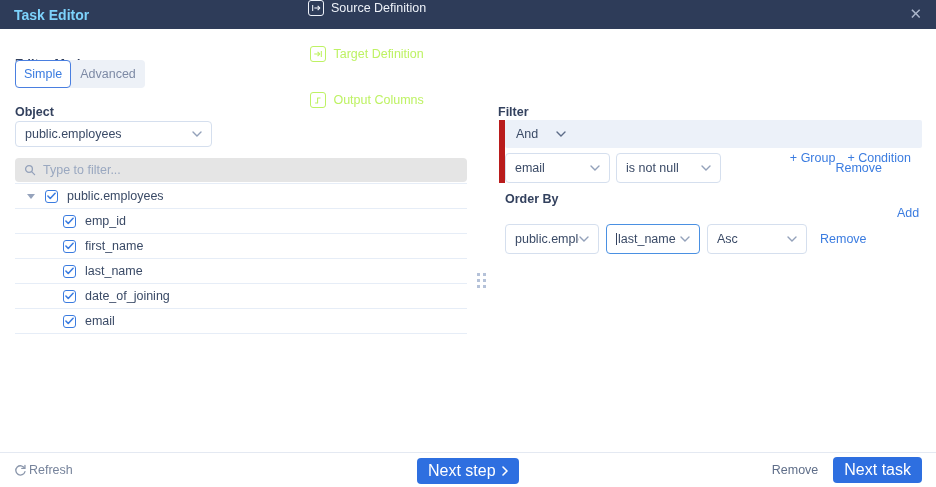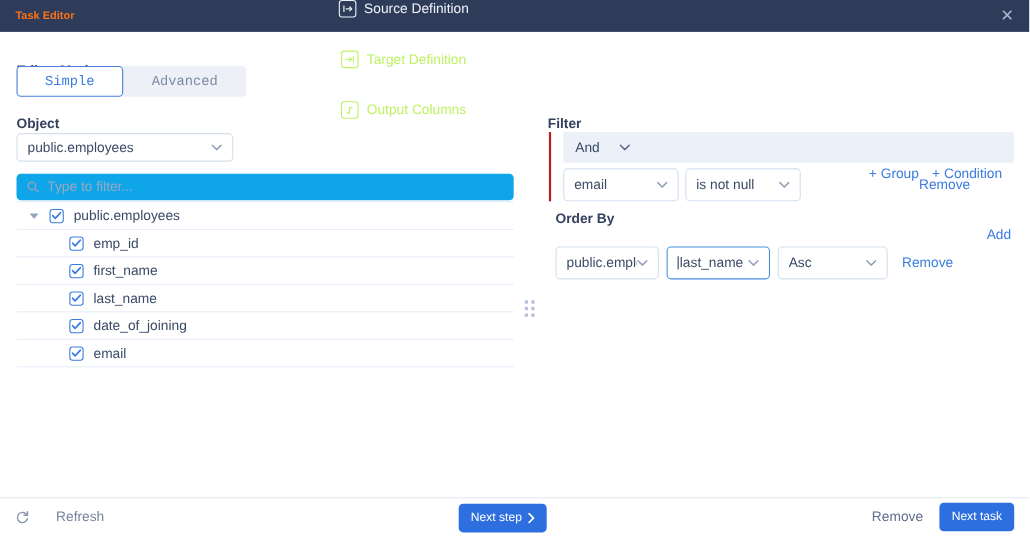--- a/index.html
+++ b/index.html
@@ -7,53 +7,53 @@
   .app {
     position:relative; width:936px; height:487px; background:#ffffff;
     font-family:"Liberation Sans", sans-serif; color:#33415e; overflow:hidden;
     font-size:12.5px;
   }
   
   .header {
     position:absolute; top:0; left:0; width:936px; height:29px;
     background:#2e3c59; display:flex; align-items:center; padding:0 14px;
   }
-  .header-title { color:#f97316; font-size:10px; font-weight:700; }
+  .header-title { color:#7dd3fc; font-size:14px; font-weight:700; }
   .header-tabs { position:absolute; left:308px; top:0; height:29px; display:flex; align-items:center; gap:30px;flex-direction:column; }
   .htab { display:flex; align-items:center; gap:7px; color:#bef264; cursor:pointer; }
   .htab.active { color:#eef2f9; }
   .htab-icon {
     width:16px; height:16px; border:1px solid currentColor; border-radius:3px;
     display:flex; align-items:center; justify-content:center;
   }
   .htab-label { font-size:12.5px; }
   .header-close {
     margin-left:auto; color:#aab5ca; font-size:15px; line-height:1; cursor:pointer;
     font-family:"DejaVu Sans", sans-serif;
   }
   
   .section-label { font-weight:700; font-size:12.5px; color:#33415e; }
   .editor-mode-label { position:absolute; left:15px; top:57px; }
   .mode-toggle {
     position:absolute; left:15px; top:60px; display:inline-flex;
     background:#edf1f7; border-radius:4px;
   }
-  .mode-btn { padding:6px 25px; font-size:12.5px; color:#7d8aa5; border-radius:4px; cursor:pointer; border:1px solid transparent;font-family:Liberation Mono, monospace; }
+  .mode-btn { padding:6px 8px; font-size:12.5px; color:#7d8aa5; border-radius:4px; cursor:pointer; border:1px solid transparent; }
   .mode-btn.selected { background:#fff; border:1px solid #4a7fe0; color:#3b7ce0; }
   
   .object-label { position:absolute; left:15px; top:105px; }
   .select {
     background:#fff; border:1px solid #d5dfee; border-radius:4px;
     display:flex; align-items:center; padding:0 9px; color:#3a4a66; cursor:pointer;
   }
   .select .chev { margin-left:auto; }
   .object-select { position:absolute; left:15px; top:121px; width:197px; height:26px; }
   .search-box {
     position:absolute; left:15px; top:158px; width:452px; height:24px;
-    background:#0ea5e9; border-radius:4px; display:flex; align-items:center; padding:0 9px; gap:7px;
+    background:#e5e5e5; border-radius:4px; display:flex; align-items:center; padding:0 9px; gap:7px;
   }
   .search-box input {
     border:none; outline:none; background:transparent; font-family:"Liberation Sans", sans-serif;
     font-size:12.5px; color:#3a4a66; width:100%;
   }
   .search-box input::placeholder { color:#9aa8c0; }
   .tree { position:absolute; left:15px; top:183px; width:452px; border-top:1px solid #e6edf7; }
   .tree-row {
     height:25px; display:flex; align-items:center; border-bottom:1px solid #e6edf7; cursor:pointer;
   }
@@ -71,21 +71,21 @@
   
   .split-handle {
     position:absolute; left:477px; top:273px; display:grid;
     grid-template-columns:3px 3px; grid-auto-rows:3px; gap:3px; cursor:col-resize;
   }
   .split-handle i { background:#b5c2d9; }
   
   .filter-label { position:absolute; left:498px; top:105px; }
   .filter-group {
     position:absolute; left:499px; top:120px; width:423px;
-    border-left:2px solid #b91c1c; padding-left:11px;
+    border-left:6px solid #b91c1c; padding-left:0;
   }
   .group-head {
     height:28px; background:#ecf1f9; border-radius:2px; display:flex; align-items:center;
     padding:0 11px; gap:20px;
   }
   .group-op { display:flex; align-items:center; gap:18px; color:#3a4a66; cursor:pointer; }
   .group-links { margin-left:auto; display:flex; gap:12px;margin-top:48px; }
   .blue-link { color:#3b7ce0; cursor:pointer; font-size:12.5px; white-space:nowrap; }
   .cond-row { display:flex; align-items:center; margin-top:5px; gap:6px; height:30px; }
   .cond-row .select { height:30px; width:105px; }
@@ -97,24 +97,24 @@
   .sel-obj { width:94px; }
   .sel-field { width:94px; border:1.5px solid #4a90e2 !important; }
   .sel-dir { width:100px; }
   .caret { width:1px; height:12px; background:#33415e; margin-right:1px; }
   .sel-text { overflow:hidden; white-space:nowrap; }
   
   .footer {
     position:absolute; left:0; top:452px; width:936px; height:35px;
     border-top:1px solid #e4e9f2; background:#fff; display:flex; align-items:center; padding:0 14px;
   }
-  .refresh { display:flex; align-items:center; gap:24px; color:#76839b; cursor:pointer; }
+  .refresh { display:flex; align-items:center; gap:2px; color:#76839b; cursor:pointer; }
   .btn-primary {
     background:#2e6fe0; color:#fff; border:none; border-radius:4px; height:26px;
-    font-family:"Liberation Sans", sans-serif; font-size:11px; padding:0 11px;
+    font-family:"Liberation Sans", sans-serif; font-size:16px; padding:0 11px;
     display:flex; align-items:center; gap:6px; cursor:pointer;
   }
   .next-btn { position:absolute; left:417px; top:5px; }
   .footer-right { margin-left:auto; display:flex; align-items:center; gap:15px; }
   .cancel-link { color:#5f6e89; cursor:pointer; }
   svg { display:block; }
 </style>
 </head>
 <body>
 

